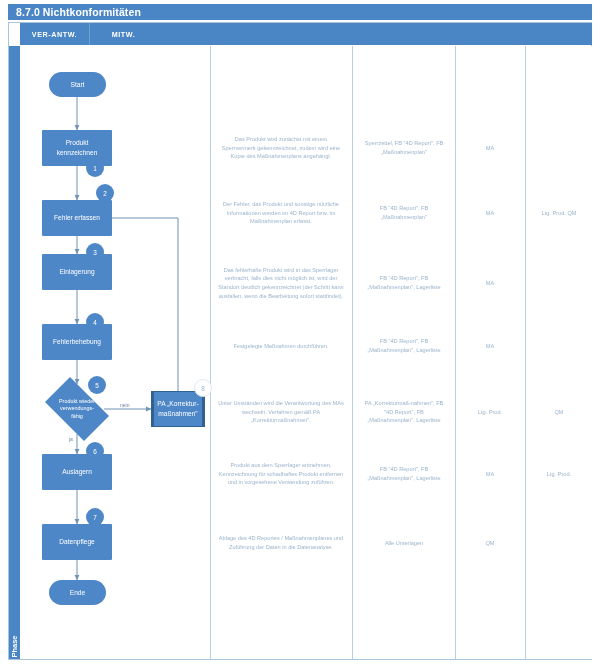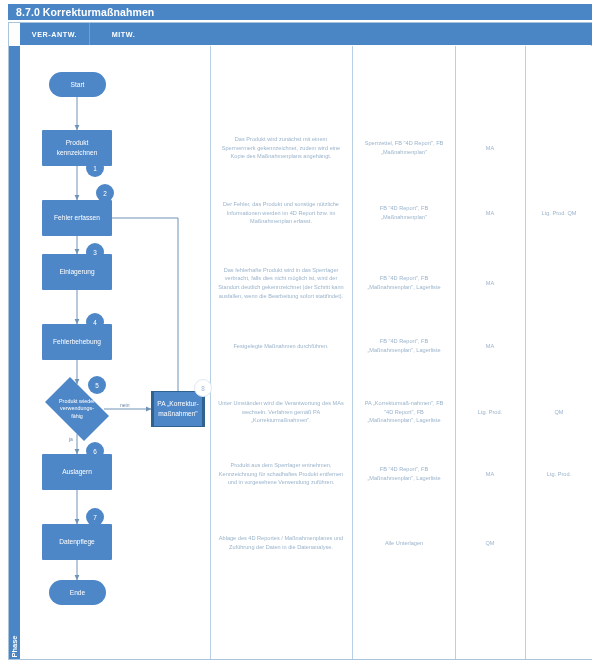--- a/index.html
+++ b/index.html
@@ -188,21 +188,21 @@
   .cell.help { left: 198px; width: 126px; }
   .cell.docs { left: 340px; width: 88px; }
   .cell.resp { left: 440px; width: 60px; }
   .cell.part { left: 510px; width: 58px; }
 </style>
 </head>
 <body>
 
 <div id="page">
 
-  <div id="title-bar">8.7.0 Korrekturmaßnahmen</div>
+  <div id="title-bar">8.7.0 Nichtkonformitäten</div>
 
   <div id="frame"></div>
 
   <div id="col-header">
     <div class="col-head ch4">VER-ANTW.</div>
     <div class="col-head ch5">MITW.</div>
   </div>
 
   <div id="phase-band">
     <div id="phase-label">Phase</div>

